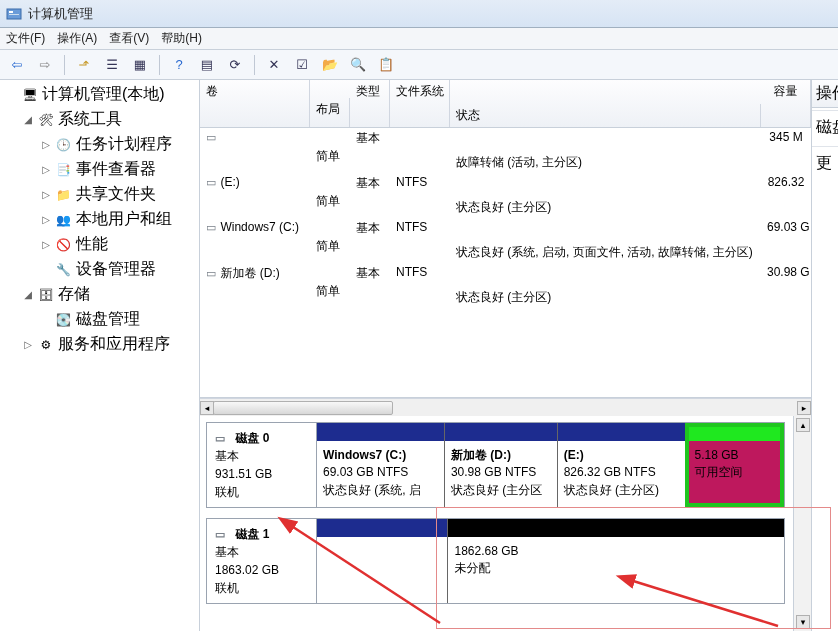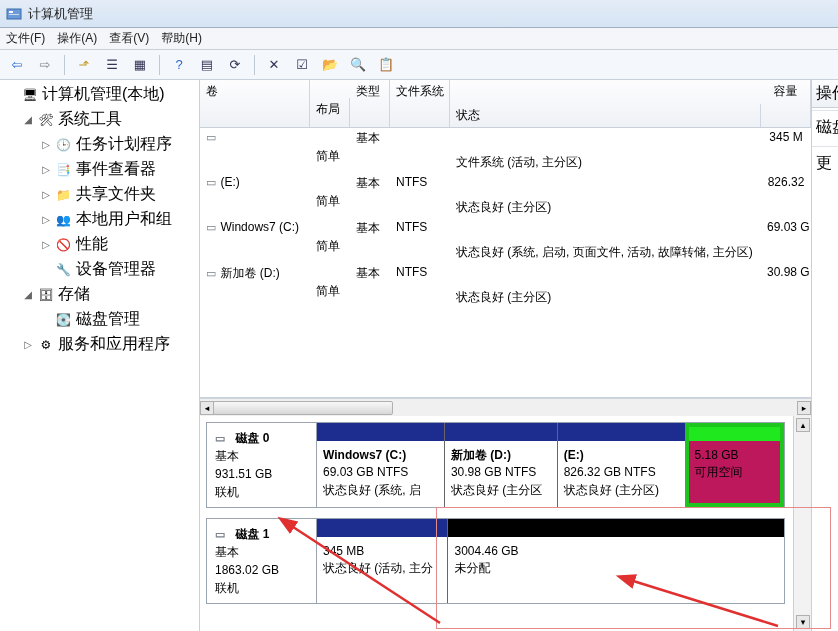--- a/index.html
+++ b/index.html
@@ -181,21 +181,21 @@
       <div class="col-status">状态</div>
       <div class="col-cap">容量</div>
     </div>
 
     <div class="list-body">
       <div class="list-row">
         <div class="col-vol"><span class="disk-icon">▭</span><span></span></div>
         <div class="col-layout">简单</div>
         <div class="col-type">基本</div>
         <div class="col-fs"></div>
-        <div class="col-status">文件系统 (活动, 主分区)</div>
+        <div class="col-status">故障转储 (活动, 主分区)</div>
         <div class="col-cap">345 M</div>
       </div>
       <div class="list-row">
         <div class="col-vol"><span class="disk-icon">▭</span><span>(E:)</span></div>
         <div class="col-layout">简单</div>
         <div class="col-type">基本</div>
         <div class="col-fs">NTFS</div>
         <div class="col-status">状态良好 (主分区)</div>
         <div class="col-cap">826.32</div>
       </div>
@@ -278,31 +278,26 @@
                 <span class="disk-icon">▭</span>
                 <span>磁盘 1</span>
               </div>
             <div>基本</div>
             <div>1863.02 GB</div>
             <div>联机</div>
           </div>
           <div class="disk-parts">
             <div class="part" style="flex:28">
               <div class="band band-blue"></div>
-              <div class="pbody">
-                <div class="pname"></div>
-                <div>345 MB</div>
-                <div>状态良好 (活动, 主分</div>
-              </div>
             </div>
             <div class="part" style="flex:72">
               <div class="band band-black"></div>
               <div class="pbody">
                 <div class="pname"></div>
-                <div>3004.46 GB</div>
+                <div>1862.68 GB</div>
                 <div>未分配</div>
               </div>
             </div>
           </div>
         </div>
 
         <div style="height:30px"></div>
 
       </div>
       <div class="vscroll">

